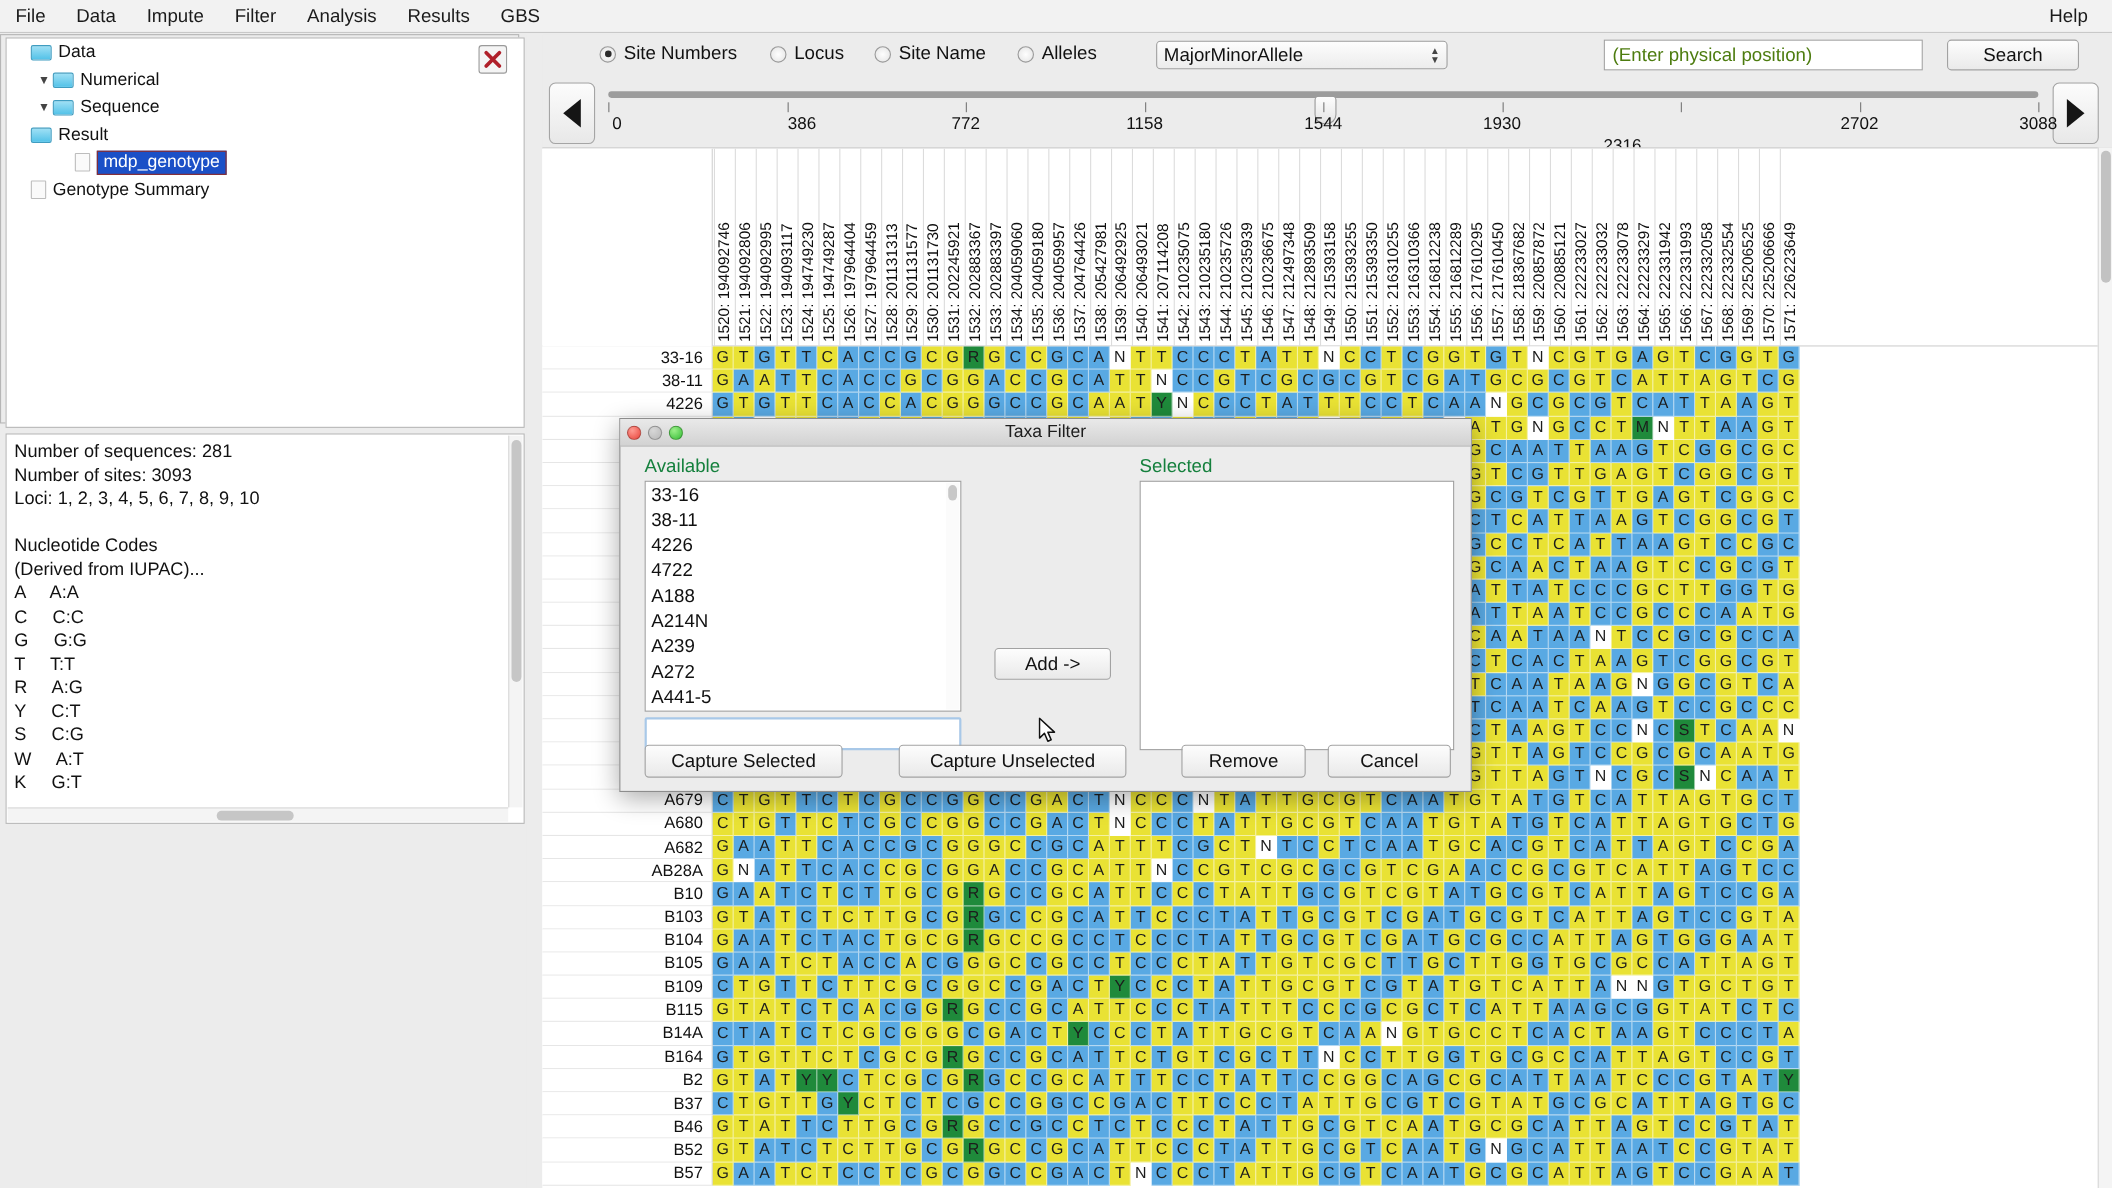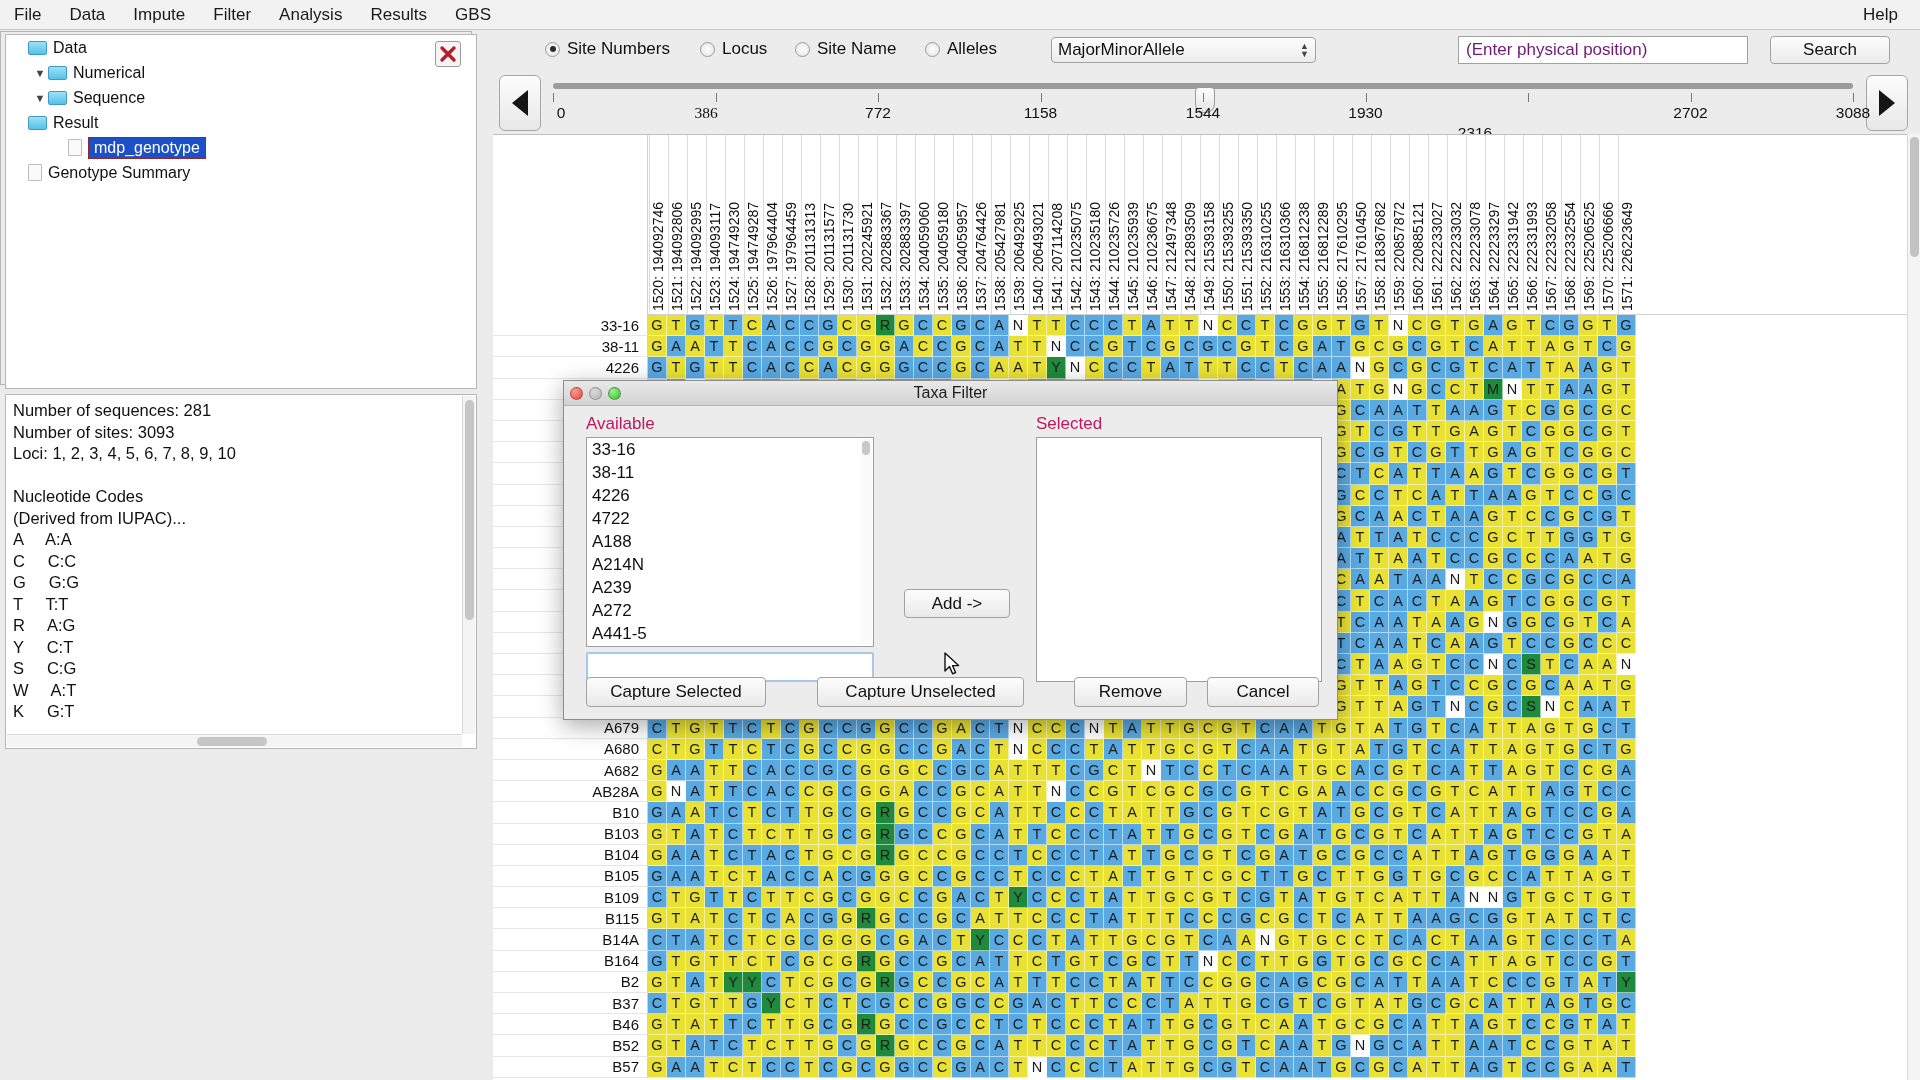--- a/index.html
+++ b/index.html
@@ -108,21 +108,21 @@
     display: flex; align-items: center; padding: 0 6px;
   }
   #combo .val { font-size: 17px; color: #111; flex: 1; }
   #combo .arrows { font-size: 9px; line-height: 8px; color: #444; text-align: center; }
 
   #posinput {
     position: absolute; top: 5px; left: 861px; width: 290px; height: 28px;
     background: #fff; border: 1px solid #a2a2a2;
     display: flex; align-items: center; padding: 0 7px;
   }
-  #posinput .ph { font-size: 17px; color: #701a75; }
+  #posinput .ph { font-size: 17px; color: #4d7c0f; }
   #searchbtn {
     position: absolute; top: 5px; left: 1166px; width: 120px; height: 28px;
     background: linear-gradient(#fdfdfd,#eaeaea);
     border: 1px solid #a2a2a2; border-radius: 4px;
     display: flex; align-items: center; justify-content: center;
     font-size: 17px; color: #111;
   }
 
   
   #sliderrow { position: absolute; top: 40px; left: 0; width: 1427px; height: 63px; }
@@ -216,21 +216,21 @@
   }
   #dlgtitle {
     position: absolute; left: 0; right: 0; text-align: center;
     font-size: 16px; color: #1d1d1d;
   }
   .wbtn { width: 13px; height: 13px; border-radius: 50%; margin-left: 6px; border: 1px solid rgba(0,0,0,.25); z-index: 2; }
   .wbtn.red { background: radial-gradient(circle at 35% 30%, #ff9c93, #e8433a); }
   .wbtn.gray { background: radial-gradient(circle at 35% 30%, #d8d8d8, #b8b8b8); }
   .wbtn.green { background: radial-gradient(circle at 35% 30%, #9cf08a, #35bc35); }
 
-  .dlglabel { position: absolute; font-size: 17px; color: #be185d; }
+  .dlglabel { position: absolute; font-size: 17px; color: #15803d; }
   #lblAvailable { left: 22px; top: 33px; }
   #lblSelected { left: 472px; top: 33px; }
   .listbox {
     position: absolute; background: #fff; border: 1px solid #9e9e9e;
   }
   #availList { left: 22px; top: 56px; width: 288px; height: 210px; overflow: hidden; }
   #selList { left: 472px; top: 56px; width: 286px; height: 245px; }
   .litem { height: 23px; line-height: 23px; padding-left: 5px; font-size: 17px; color: #111; }
   #availScroll {
     position: absolute; right: 1px; top: 1px; width: 12px; bottom: 1px; background: #fbfbfb;
@@ -393,21 +393,21 @@
       <div class="navbtn" id="navright">
         <span class="tri r"></span>
       </div>
       <div id="track">
         <div id="thumb"></div>
       </div>
       <div id="ticks">
           <div class="tick" style="left: 60px;"></div>
           <div class="ticklabel" style="left: 68px;">0</div>
           <div class="tick" style="left: 222.5px;"></div>
-          <div class="ticklabel" style="left: 213px; font-family: Liberation Serif, serif;">386</div>
+          <div class="ticklabel" style="left: 236px;">386</div>
           <div class="tick" style="left: 385px;"></div>
           <div class="ticklabel" style="left: 385px;">772</div>
           <div class="tick" style="left: 547.5px;"></div>
           <div class="ticklabel" style="left: 547.5px;">1158</div>
           <div class="tick" style="left: 710px;"></div>
           <div class="ticklabel" style="left: 710px;">1544</div>
           <div class="tick" style="left: 872.5px;"></div>
           <div class="ticklabel" style="left: 872.5px;">1930</div>
           <div class="tick" style="left: 1035px;"></div>
           <div class="ticklabel" style="left: 982px; margin-top: 20px;">2316</div>

